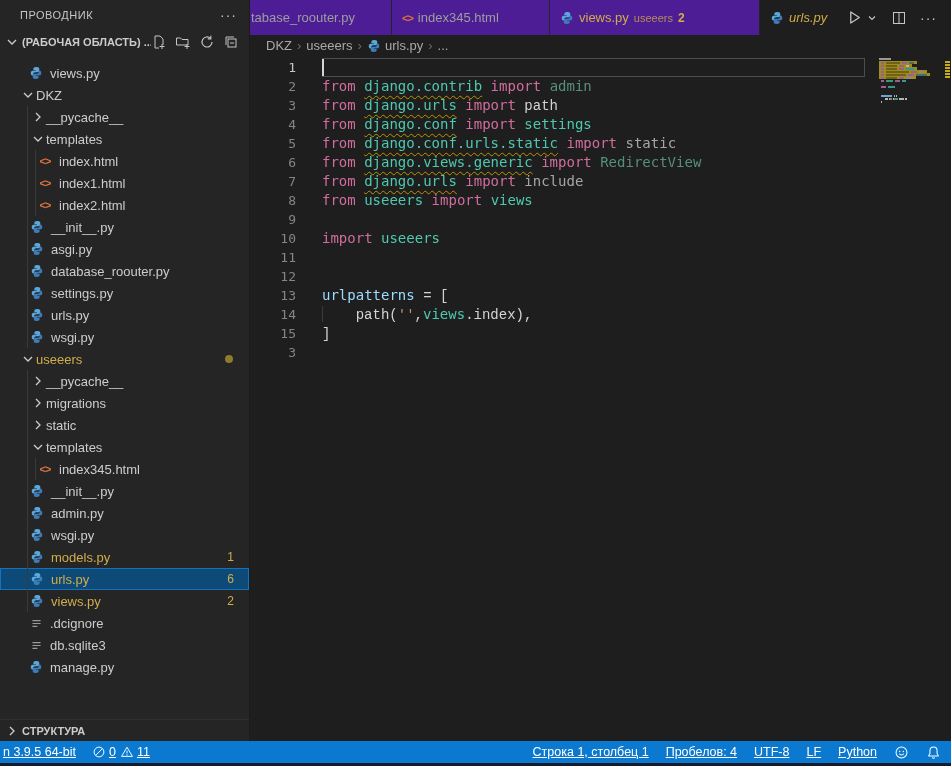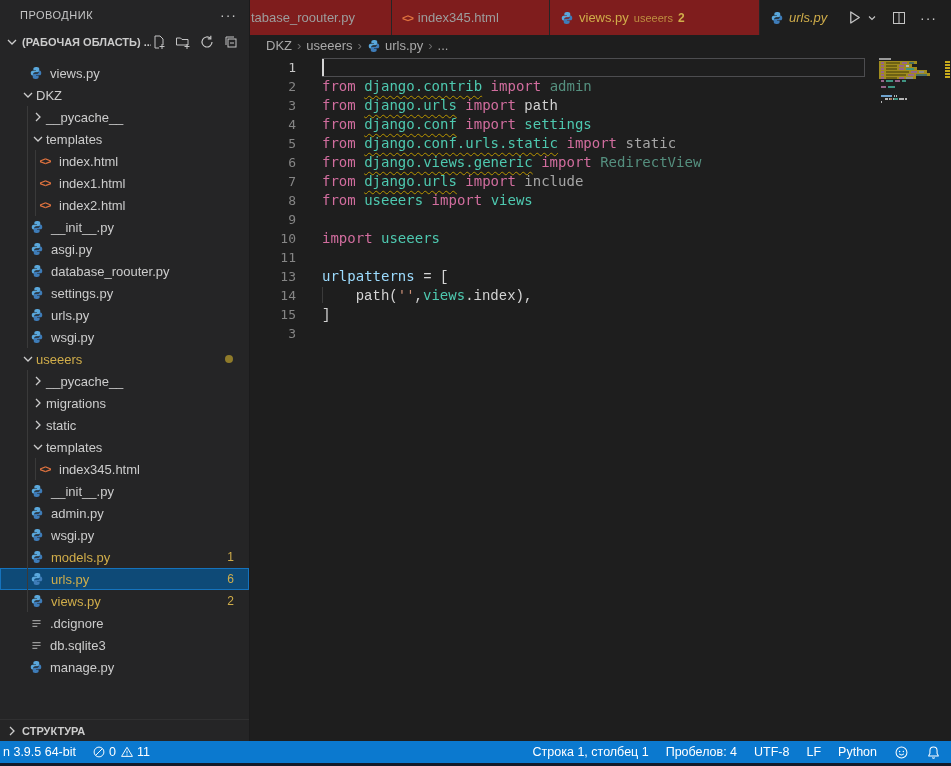--- a/index.html
+++ b/index.html
@@ -26,21 +26,21 @@
   .tlabel{white-space:nowrap;}
   .gold{color:#d0ad4a !important;}
   .tbadge{margin-left:auto;margin-right:15px;font-size:12px;color:#d0ad4a;}
   .tdot{margin-left:auto;margin-right:16px;width:8px;height:8px;border-radius:50%;background:#8f7b2a;}
   .outline-row{height:21px;border-top:1px solid #303031;display:flex;align-items:center;font-size:11px;font-weight:bold;color:#cccccc;padding-left:4px;gap:2px;}
 
   
   .main{position:absolute;left:249px;top:0;right:0;bottom:25px;display:flex;flex-direction:column;border-left:1px solid #1b1b1c;}
   .tabbar{height:35px;background:#252526;display:flex;align-items:stretch;flex:none;}
   .tabs{display:flex;overflow:hidden;}
-  .tab{display:flex;align-items:center;gap:5px;padding:0 10px;background:#7f1d1d;border-right:1px solid #252526;
+  .tab{display:flex;align-items:center;gap:5px;padding:0 10px;background:#4c1d95;border-right:1px solid #252526;
        font-size:13px;color:#9d9d9d;flex:none;overflow:hidden;cursor:pointer;}
   .tab.active{background:#1e1e1e;}
   .tab .desc{font-size:11px;opacity:.78;}
   .tab.italic .tlab,.tab.italic .desc,.tab.italic .tbnum{font-style:italic;}
   .tbnum{font-size:12px;font-weight:bold;}
   .ed-actions{margin-left:auto;display:flex;align-items:center;gap:13px;padding:0 14px 0 16px;background:#1e1e1e;}
   .ed-actions .grp{display:flex;align-items:center;gap:3px;}
   .ed-actions svg,.ed-actions .mo{cursor:pointer;}
   .mo{color:#c5c5c5;font-size:14px;letter-spacing:1px;}
 
@@ -63,21 +63,21 @@
 
   .minimap{position:absolute;top:2px;right:8px;width:64px;bottom:0;}
   .mmrow{position:absolute;left:0;height:3px;}
   .mmseg{position:absolute;top:0;height:2px;}
   .ruler{position:absolute;top:0;right:0;width:7px;bottom:0;}
   .rmark{position:absolute;right:1px;width:5px;height:2px;background:#c8ab1d;}
 
   
   .statusbar{position:absolute;left:0;right:0;bottom:3px;height:22px;background:#0b79cf;color:#fff;
              display:flex;align-items:center;font-size:12.5px;padding:0 10px 0 3px;}
-  .stitem{display:flex;align-items:center;gap:4px;cursor:pointer;white-space:nowrap;}
+  .stitem{display:flex;align-items:center;gap:4px;cursor:pointer;white-space:nowrap;text-decoration:underline;}
   .stleft{display:flex;align-items:center;gap:16px;}
   .stright{margin-left:auto;display:flex;align-items:center;gap:17px;}
   .probs{display:flex;align-items:center;gap:4px;}
   .probs .pg{display:flex;align-items:center;gap:3px;}
   .bottom-strip{position:absolute;left:0;right:0;bottom:0;height:3px;background:#141a29;}
   svg{flex:none;}
 </style>
 </head>
 <body>
 
@@ -462,20 +462,21 @@
           <div class="cl"><span class="ln">2</span><span class="lc"><span class="k">from</span><span> </span><span class="w">django.contrib</span><span> </span><span class="k">import</span><span> </span><span class="d">admin</span></span></div>
           <div class="cl"><span class="ln">3</span><span class="lc"><span class="k">from</span><span> </span><span class="w">django.urls</span><span> </span><span class="k">import</span><span> </span><span class="t">path</span></span></div>
           <div class="cl"><span class="ln">4</span><span class="lc"><span class="k">from</span><span> </span><span class="w">django.conf</span><span> </span><span class="k">import</span><span> </span><span class="m">settings</span></span></div>
           <div class="cl"><span class="ln">5</span><span class="lc"><span class="k">from</span><span> </span><span class="w">django.conf.urls.static</span><span> </span><span class="k">import</span><span> </span><span class="g">static</span></span></div>
           <div class="cl"><span class="ln">6</span><span class="lc"><span class="k">from</span><span> </span><span class="w">django.views.generic</span><span> </span><span class="k">import</span><span> </span><span class="d">RedirectView</span></span></div>
           <div class="cl"><span class="ln">7</span><span class="lc"><span class="k">from</span><span> </span><span class="w">django.urls</span><span> </span><span class="k">import</span><span> </span><span class="g">include</span></span></div>
           <div class="cl"><span class="ln">8</span><span class="lc"><span class="k">from</span><span> </span><span class="m">useeers</span><span> </span><span class="k">import</span><span> </span><span class="m">views</span></span></div>
           <div class="cl"><span class="ln">9</span><span class="lc"></span></div>
           <div class="cl"><span class="ln">10</span><span class="lc"><span class="k">import</span><span> </span><span class="m">useeers</span></span></div>
           <div class="cl"><span class="ln">11</span><span class="lc"></span></div>
+          <div class="cl"><span class="ln">12</span><span class="lc"></span></div>
           <div class="cl"><span class="ln">13</span><span class="lc"><span class="b">urlpatterns</span><span> </span><span class="t">=</span><span> </span><span class="t">[</span></span></div>
           <div class="cl"><span class="ln">14</span><span class="lc"><span class="ind">    </span><span class="t">path</span><span class="t">(</span><span class="s">''</span><span class="t">,</span><span class="m">views</span><span class="t">.</span><span class="t">index</span><span class="t">)</span><span class="t">,</span></span></div>
           <div class="cl"><span class="ln">15</span><span class="lc"><span class="t">]</span></span></div>
           <div class="cl"><span class="ln">3</span><span class="lc"></span></div>
         </div>
       <div class="minimap" id="minimap">
           <div class="mmrow" style="top: 0px; width: 12px; background: rgb(154, 154, 154); height: 2px;"></div>
           <div class="mmrow" style="top: 3px; width: 64px; background: linear-gradient(90deg, rgb(160, 140, 30) 37.6px, transparent 37.6px); height: 3px;">
             <div class="mmseg" style="left: 2px; width: 3.2px; background: rgb(150, 100, 138); top: 0.5px;"></div>
             <div class="mmseg" style="left: 7.25px; width: 13.7px; background: rgb(110, 98, 20); top: 0.5px;"></div>

